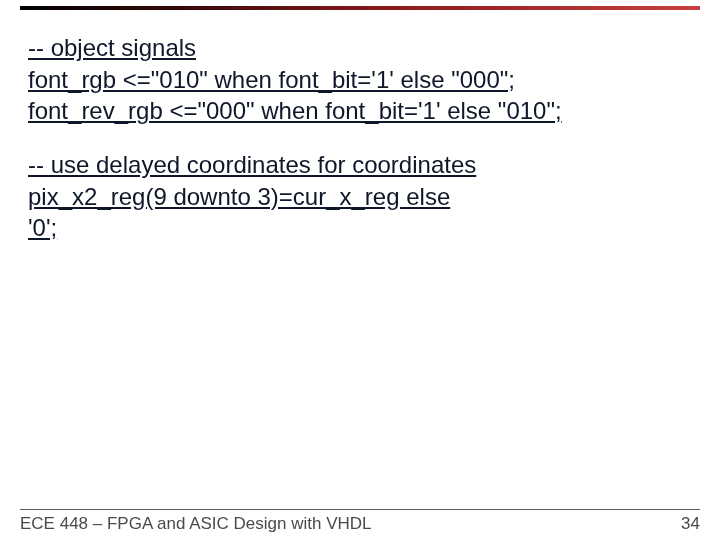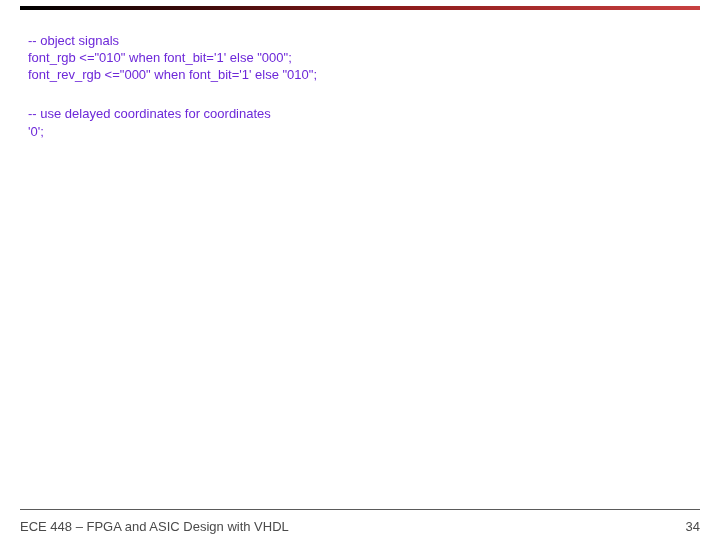--- a/index.html
+++ b/index.html
@@ -26,23 +26,24 @@
   }
   .rule-wrap {
     margin: 6px 20px 0 20px;
   }
   .rule {
     height: 4px;
     background: linear-gradient(to right, #000000 0%, #3a0a0a 25%, #8b1a1a 55%, #c84040 100%);
   }
   .body {
     padding: 22px 28px 0 28px;
-    font-size: 13px;
+    font-size: 24px;
     line-height: 1.32;
-    color: #6d28d9;
+    color: #0f172a;
+    text-decoration: underline;
   }
   .body p {
     margin: 0;
   }
   .indent1 {
     margin-left: 22px;
   }
   .indent2 {
     margin-left: 192px;
   }
@@ -58,21 +59,21 @@
     right: 20px;
     bottom: 36px;
     height: 1px;
     background: #5a5a5a;
   }
   .footer {
     position: absolute;
     left: 20px;
     right: 20px;
     bottom: 12px;
-    font-size: 13px;
+    font-size: 17px;
     color: #4a4a4a;
     display: flex;
     justify-content: space-between;
     gap: 34px;
   }
 </style>
 </head>
 <body>
 
 <div class="slide">
@@ -81,20 +82,21 @@
   <div class="rule-wrap">
     <div class="rule"></div>
   </div>
 
   <div class="body">
     <p>-- object signals</p>
     <p class="indent1">font_rgb &lt;="010" when font_bit='1' else "000";</p>
     <p class="indent1">font_rev_rgb &lt;="000" when font_bit='1' else "010";</p>
     <div class="spacer"></div>
     <p>-- use delayed coordinates for coordinates</p>
+    <p class="indent2">pix_x2_reg(9 downto 3)=cur_x_reg else</p>
     <p class="indent-zero">'0';</p>
   </div>
 
   <div class="footer-rule"></div>
 
   <div class="footer">
     <span>ECE 448 – FPGA and ASIC Design with VHDL</span>
     <span>34</span>
   </div>
 

